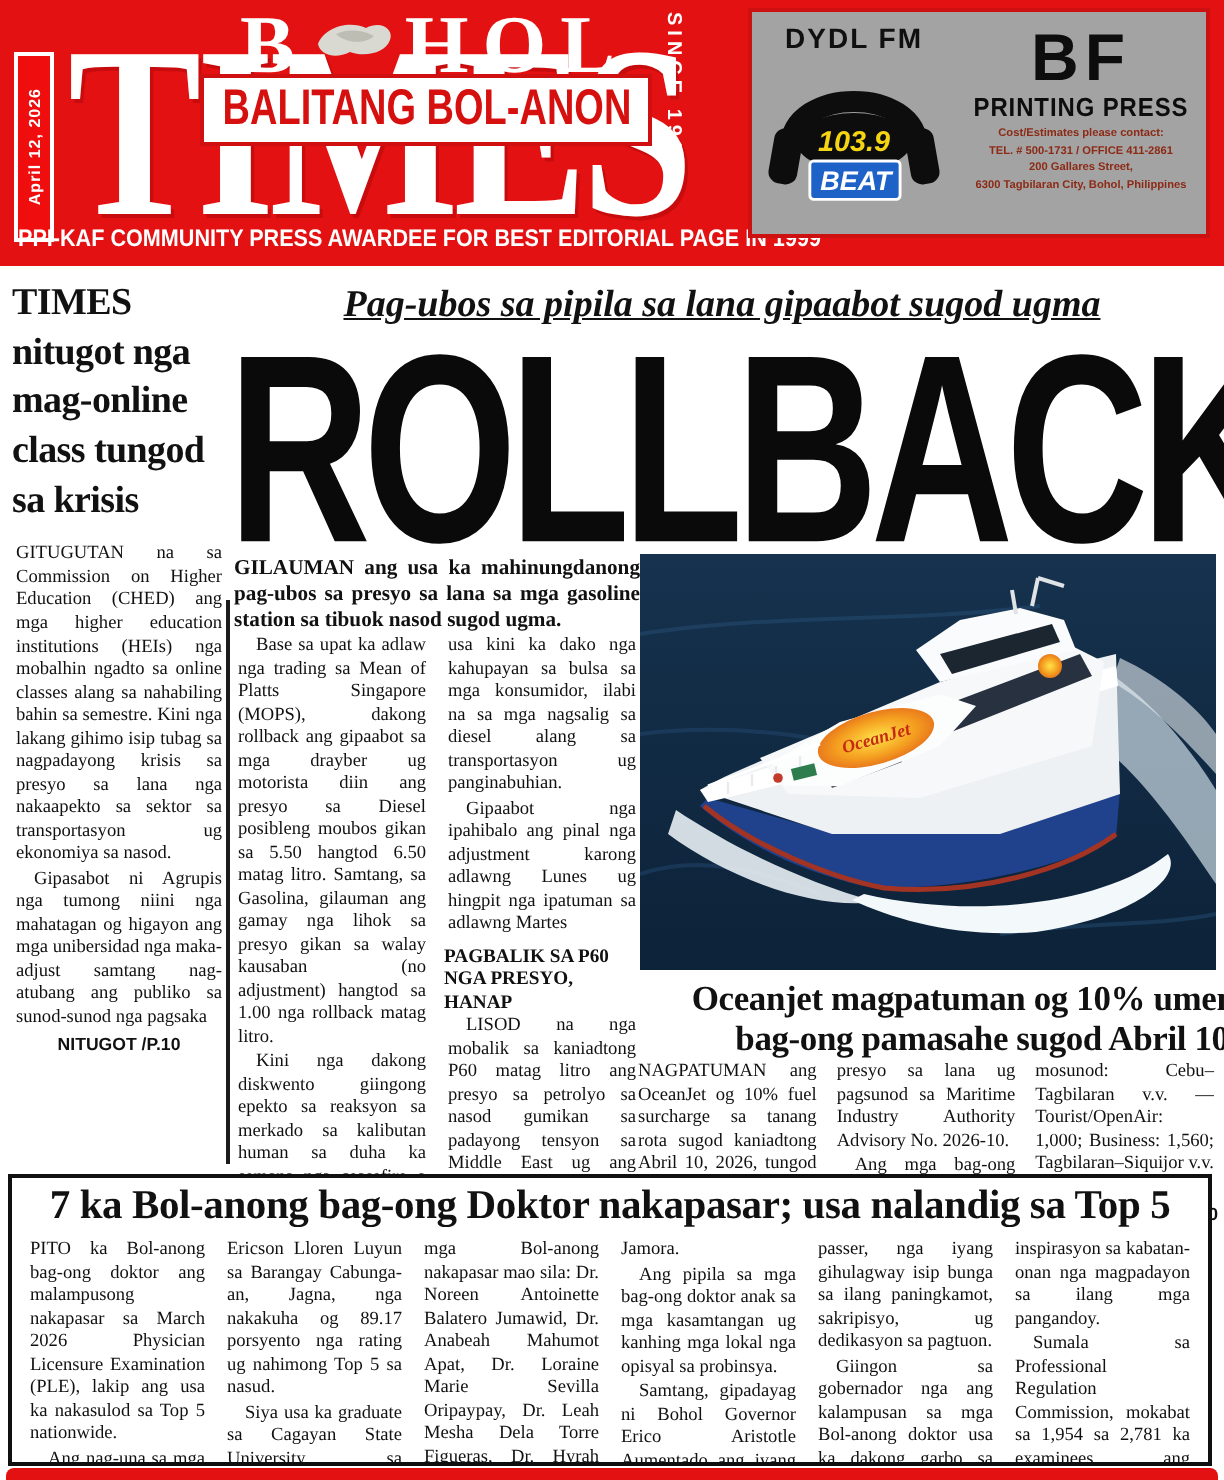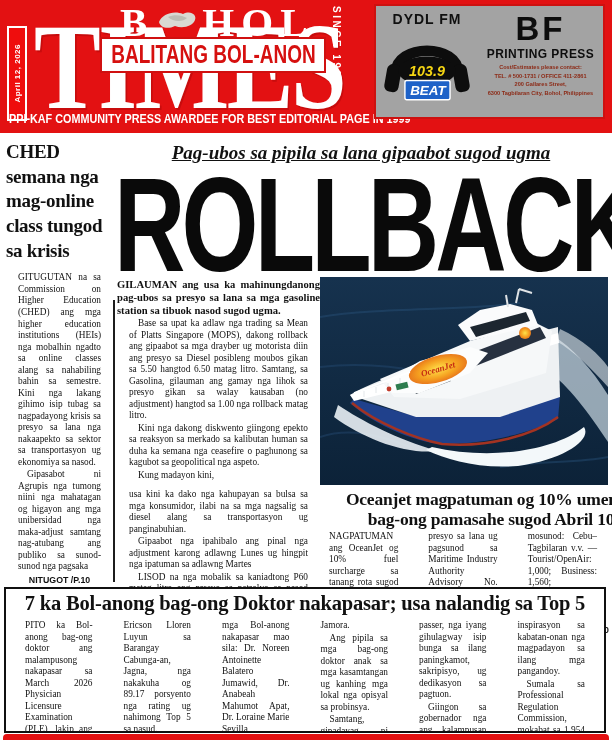--- a/index.html
+++ b/index.html
@@ -29,38 +29,38 @@
             border:2px solid #cd1110;display:flex;box-sizing:border-box;}
   .ad-left{width:102px;text-align:center;padding-top:5px;}
   .dydl{font:bold 14px "Liberation Sans",sans-serif;letter-spacing:1px;color:#101010;}
   .ad-right{flex:1;text-align:center;padding-top:6px;}
   .bf{font:900 33px "Liberation Sans",sans-serif;letter-spacing:3px;line-height:1;color:#0d0d0d;}
   .pp{font:bold 13px "Liberation Sans",sans-serif;letter-spacing:.5px;color:#0d0d0d;
       transform:scaleX(.92);margin-top:1px;}
   .contact{margin-top:3px;}
   .contact p{margin:1px 0;font:bold 5.6px "Liberation Sans",sans-serif;color:#8c2a16;line-height:1.35;}
   
-  .bodytxt p{margin:0 12px 1px;font-size:9.3px;line-height:1.24;text-align:justify;}
+  .bodytxt p{margin:0 2px 1px;font-size:9.3px;line-height:1.24;text-align:justify;}
   .bodytxt p.ind{text-indent:9px;}
   .jump{font:bold 8.8px "Liberation Sans",sans-serif;margin-top:2px;}
   .jump.center{text-align:center;}
   .jump.right{text-align:right;}
   
   .col-ched{position:absolute;left:6px;top:140px;width:107px;}
   .col-ched h2{margin:0 0 9px;font-size:19px;line-height:1.3;letter-spacing:-.3px;font-weight:bold;}
   .vrule{position:absolute;left:113px;top:300px;width:1.5px;height:282px;background:#1c1c1c;}
   
   .kicker{position:absolute;left:116px;top:142px;width:490px;text-align:center;
           font-style:italic;font-weight:bold;font-size:19px;text-decoration:underline;}
   .rb-head{position:absolute;left:114px;top:164px;width:494px;color:#0a0a0a;white-space:nowrap;
           font:bold 103px/0.92 "Liberation Sans",sans-serif;letter-spacing:-4px;
           transform:scale(.96,1.3);transform-origin:left top;}
   .rb-lead{position:absolute;left:117px;top:279px;width:203px;
           font-weight:bold;font-size:10.6px;line-height:1.22;text-align:justify;}
-  .rb-cols{position:absolute;left:117px;top:318px;width:203px;display:flex;gap:7px;flex-direction:column;}
+  .rb-cols{position:absolute;left:117px;top:318px;width:203px;display:flex;gap:7px;}
   .rb-cols .col{flex:1;min-width:0;}
   .subhead{margin:4px 0 1px;font-weight:bold;font-size:9.6px;line-height:1.2;}
   
   .photo{position:absolute;left:320px;top:277px;width:288px;height:208px;}
   
   .oj-head{position:absolute;left:317px;top:489px;width:292px;text-align:center;
           font-weight:bold;font-size:17.5px;line-height:1.15;letter-spacing:-.2px;margin-left:28px;}
   .oj-cols{position:absolute;left:317px;top:531px;width:292px;display:flex;gap:6px;}
   .oj-cols .col{flex:1;min-width:0;}
   
@@ -116,40 +116,41 @@
           <p>Cost/Estimates please contact:</p>
           <p>TEL. # 500-1731 / OFFICE 411-2861</p>
           <p>200 Gallares Street,</p>
           <p>6300 Tagbilaran City, Bohol, Philippines</p>
         </div>
       </div>
     </div>
   </div>
 
   <div class="col-ched bodytxt">
-    <h2>CHED semana nga mag-online class tungod sa krisis</h2>
+    <h2>TIMES nitugot nga mag-online class tungod sa krisis</h2>
     <p>GITUGUTAN na sa Commission on Higher Education (CHED) ang mga higher education institutions (HEIs) nga mobalhin ngadto sa online classes alang sa nahabiling bahin sa semestre. Kini nga lakang gihimo isip tubag sa nagpadayong krisis sa presyo sa lana nga nakaapekto sa sektor sa transportasyon ug ekonomiya sa nasod.</p>
     <p class="ind">Gipasabot ni Agrupis nga tumong niini nga mahatagan og higayon ang mga unibersidad nga maka-adjust samtang nag-atubang ang publiko sa sunod-sunod nga pagsaka</p>
     <div class="jump center">NITUGOT /P.10</div>
   </div>
 
   <div class="vrule"></div>
 
   <div class="kicker">Pag-ubos sa pipila sa lana gipaabot sugod ugma</div>
   <div class="rb-head">ROLLBACK</div>
   <div class="rb-lead">GILAUMAN ang usa ka mahinungdanong pag-ubos sa presyo sa lana sa mga gasoline station sa tibuok nasod sugod ugma.</div>
   <div class="rb-cols bodytxt">
     <div class="col">
       <p class="ind">Base sa upat ka adlaw nga trading sa Mean of Platts Singapore (MOPS), dakong rollback ang gipaabot sa mga drayber ug motorista diin ang presyo sa Diesel posibleng moubos gikan sa 5.50 hangtod 6.50 matag litro. Samtang, sa Gasolina, gilauman ang gamay nga lihok sa presyo gikan sa walay kausaban (no adjustment) hangtod sa 1.00 nga rollback matag litro.</p>
       <p class="ind">Kini nga dakong diskwento giingong epekto sa reaksyon sa merkado sa kalibutan human sa duha ka semana nga ceasefire o paghunong sa kagubot sa geopolitical nga aspeto.</p>
       <p class="ind">Kung madayon kini,</p>
     </div>
     <div class="col">
       <p>usa kini ka dako nga kahupayan sa bulsa sa mga konsumidor, ilabi na sa mga nagsalig sa diesel alang sa transportasyon ug panginabuhian.</p>
       <p class="ind">Gipaabot nga ipahibalo ang pinal nga adjustment karong adlawng Lunes ug hingpit nga ipatuman sa adlawng Martes</p>
+      <div class="subhead">PAGBALIK SA P60 NGA PRESYO, HANAP</div>
       <p class="ind">LISOD na nga mobalik sa kaniadtong P60 matag litro ang presyo sa petrolyo sa nasod gumikan sa padayong tensyon sa Middle East ug ang nagkahuyang nga bili sa piso batok sa dolyar.</p>
       <div class="jump right">ROLLBACK /P.10</div>
     </div>
   </div>
 
   <div class="photo">
     <svg width="288" height="208" viewBox="0 0 288 208">
       <defs>
         <linearGradient id="seaG" x1="0" y1="0" x2="0" y2="1">
           <stop offset="0" stop-color="#16324e"></stop>

